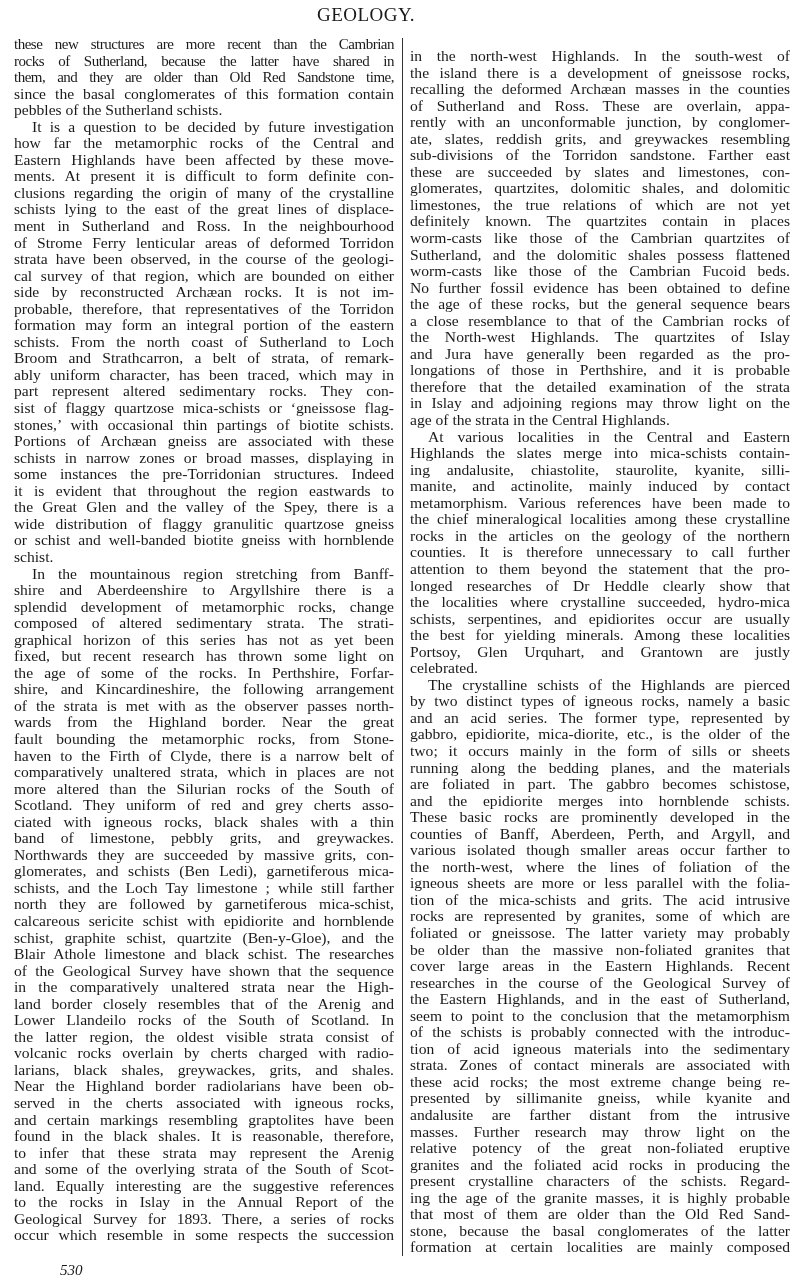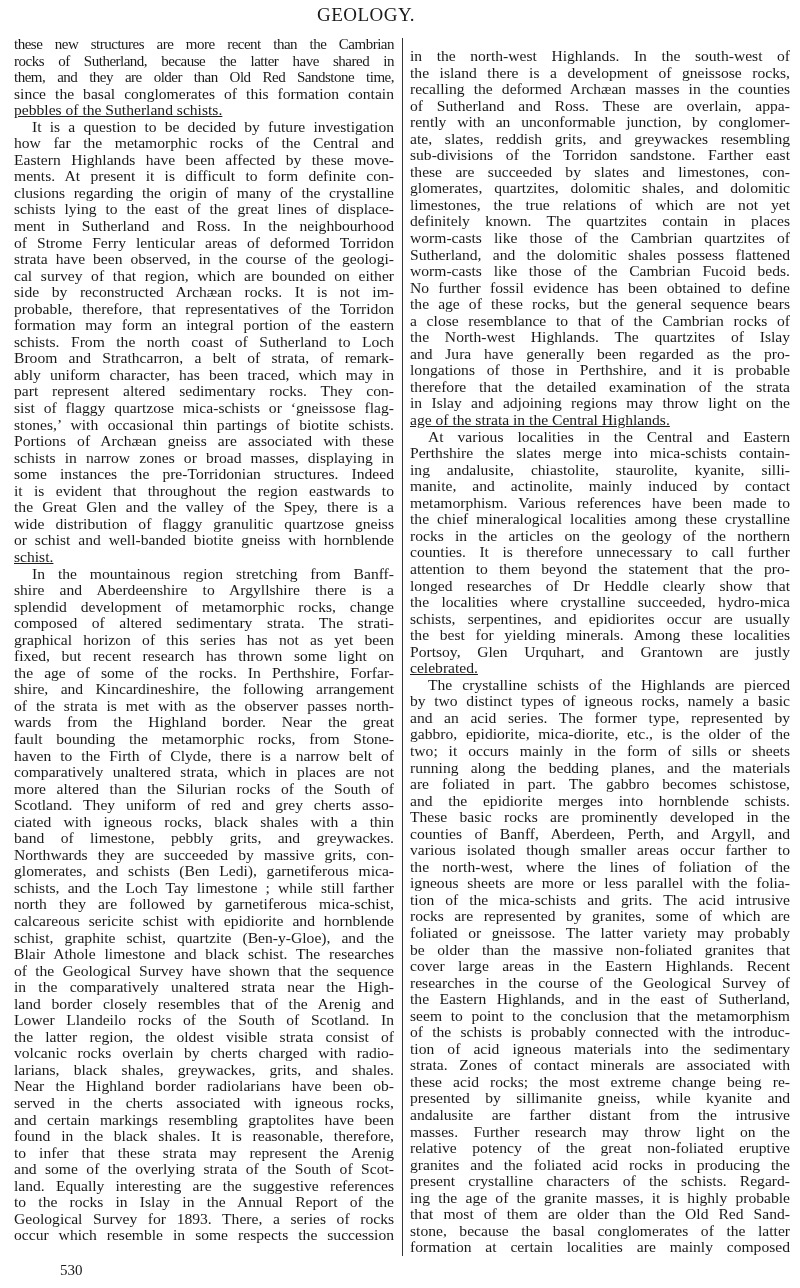--- a/index.html
+++ b/index.html
@@ -42,29 +42,29 @@
   .line {
     display: block;
     white-space: nowrap;
     text-align: justify;
     text-align-last: justify;
     height: 16.55px;
     overflow: visible;
   }
   .line.last {
     text-align-last: left;
-    text-decoration: underline;
   }
   .line.indent { padding-left: 18px; }
   .line.condensed { letter-spacing: -0.5px; font-size: 15px; }
   .page-number {
     position: absolute;
     top: 1262px;
     left: 60px;
     font-size: 15px;
+    font-style: italic;
   }
 </style>
 </head>
 <body>
 
 <div class="header">GEOLOGY.</div>
 
 <div class="col col-left" id="col-left">
     <span class="line condensed">these new structures are more recent than the Cambrian</span>
     <span class="line condensed">rocks of Sutherland, because the latter have shared in</span>
@@ -159,21 +159,21 @@
     <span class="line">No further fossil evidence has been obtained to define</span>
     <span class="line">the age of these rocks, but the general sequence bears</span>
     <span class="line">a close resemblance to that of the Cambrian rocks of</span>
     <span class="line">the North-west Highlands.  The quartzites of Islay</span>
     <span class="line">and Jura have generally been regarded as the pro-</span>
     <span class="line">longations of those in Perthshire, and it is probable</span>
     <span class="line">therefore that the detailed examination of the strata</span>
     <span class="line">in Islay and adjoining regions may throw light on the</span>
     <span class="line last">age of the strata in the Central Highlands.</span>
     <span class="line indent">At various localities in the Central and Eastern</span>
-    <span class="line">Perthshire the slates merge into mica-schists contain-</span>
+    <span class="line">Highlands the slates merge into mica-schists contain-</span>
     <span class="line">ing andalusite, chiastolite, staurolite, kyanite, silli-</span>
     <span class="line">manite, and actinolite, mainly induced by contact</span>
     <span class="line">metamorphism.  Various references have been made to</span>
     <span class="line">the chief mineralogical localities among these crystalline</span>
     <span class="line">rocks in the articles on the geology of the northern</span>
     <span class="line">counties.  It is therefore unnecessary to call further</span>
     <span class="line">attention to them beyond the statement that the pro-</span>
     <span class="line">longed researches of Dr Heddle clearly show that</span>
     <span class="line">the localities where crystalline succeeded, hydro-mica</span>
     <span class="line">schists, serpentines, and epidiorites occur are usually</span>

